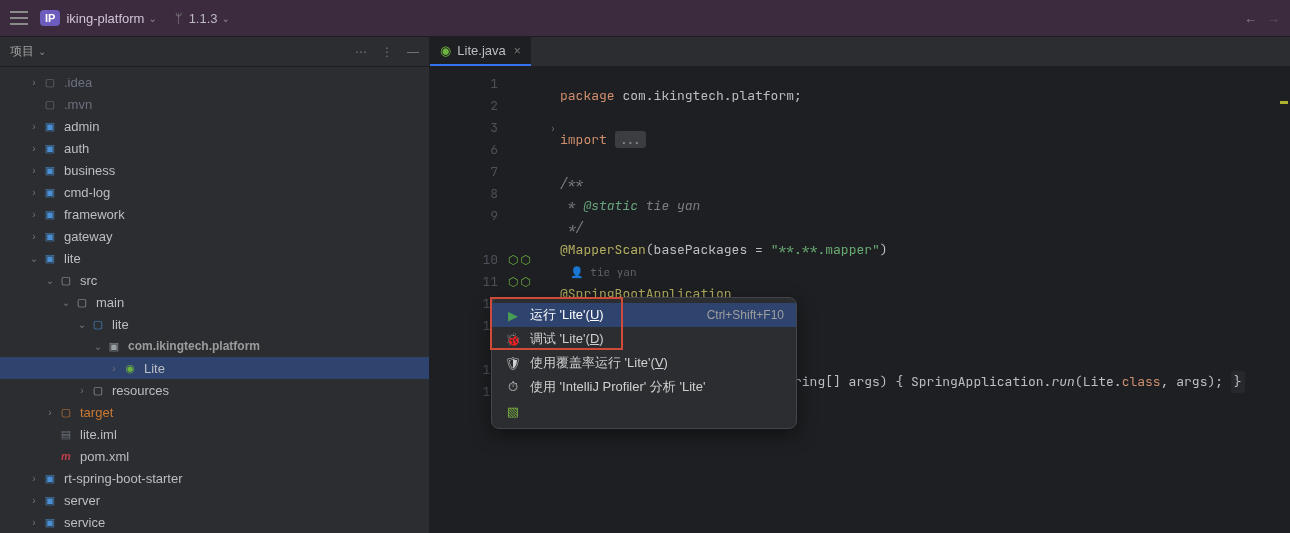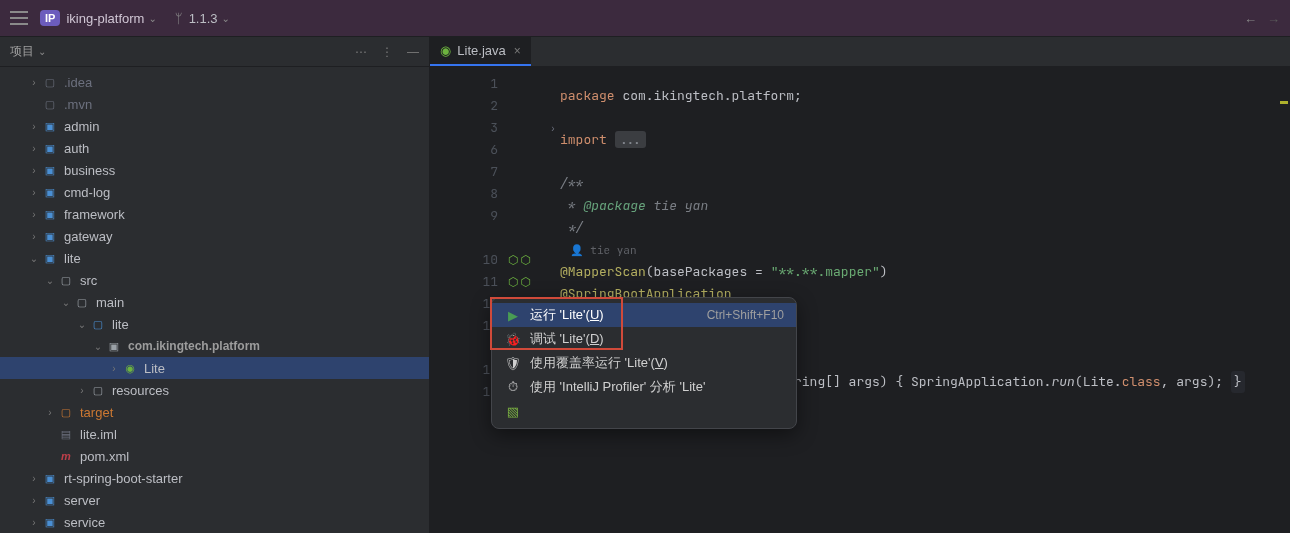--- a/index.html
+++ b/index.html
@@ -448,24 +448,24 @@
           <div class="fold-mark"></div>
           <div class="fold-mark"></div>
           <div class="fold-mark"></div>
         </div>
       <div class="code">
         <div class="code-line"><span class="kw">package</span><span class="pkg-txt"> com.ikingtech.platform;</span></div>
         <div class="code-line"></div>
         <div class="code-line"><span class="kw">import</span> <span class="fold-dots">...</span></div>
         <div class="code-line"></div>
         <div class="code-line"><span class="cmt">/**</span></div>
-        <div class="code-line"><span class="cmt"> * </span><span class="cmt-tag">@package</span><span class="cmt"> tie yan</span></div>
+        <div class="code-line"><span class="cmt"> * </span><span class="cmt-tag">@static</span><span class="cmt"> tie yan</span></div>
         <div class="code-line"><span class="cmt"> */</span></div>
+        <div class="code-line"><span class="ann">@MapperScan</span><span class="ident">(basePackages = </span><span class="str">"**.**.mapper"</span><span class="ident">)</span></div>
         <div class="code-line" style="padding-left:10px"><span class="author-hint">👤 </span><span class="author-hint">tie yan</span></div>
-        <div class="code-line"><span class="ann">@MapperScan</span><span class="ident">(basePackages = </span><span class="str">"**.**.mapper"</span><span class="ident">)</span></div>
         <div class="code-line"><span class="ann">@SpringBootApplication</span></div>
         <div class="code-line"></div>
         <div class="code-line"></div>
         <div class="code-line"></div>
         <div class="code-line"><span>    </span><span class="kw">public static void </span><span class="ident">main</span><span class="ident">(String[] args) { SpringApplication.</span><span class="mth-i">run</span><span class="ident">(Lite.</span><span class="kw">class</span><span class="ident">, args); </span><span class="ln-bg">}</span></div>
         <div class="code-line"><span class="ident">}</span></div>
       </div>
 
       <div class="scroll-hint">
         <div class="warn"></div>

